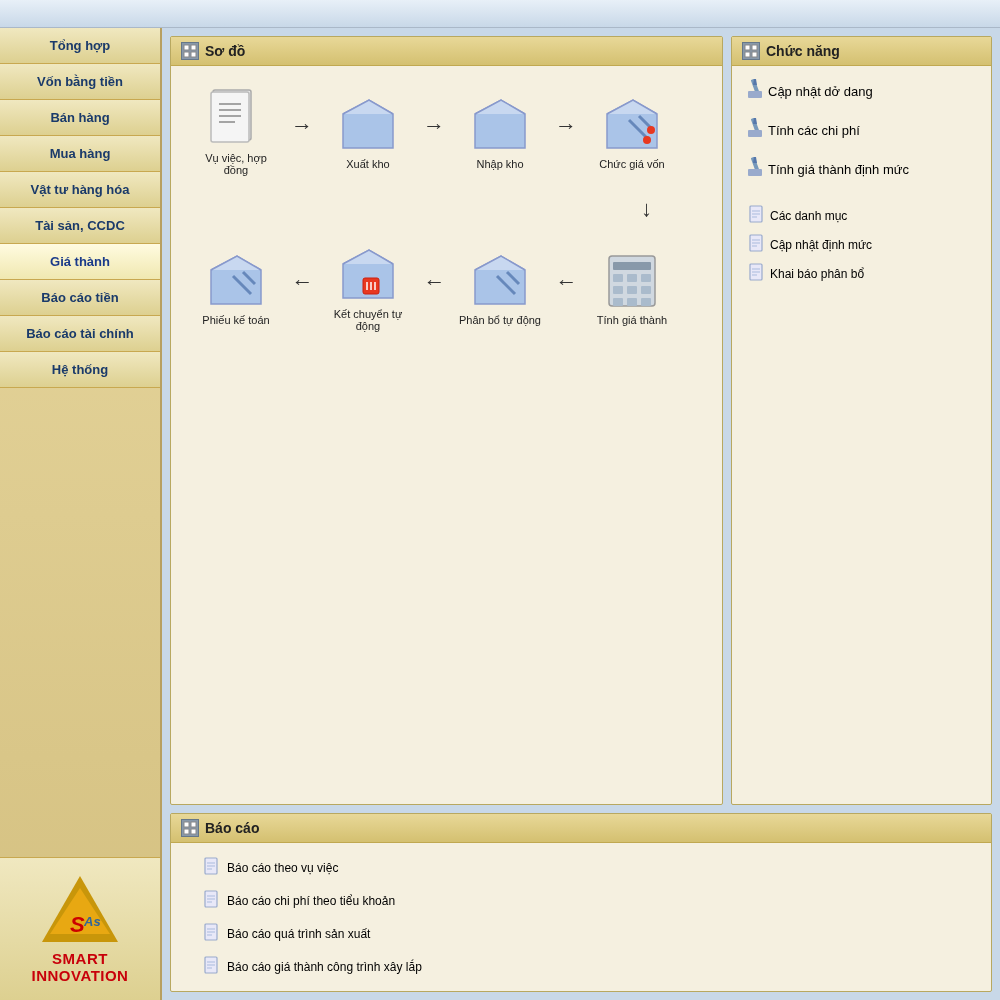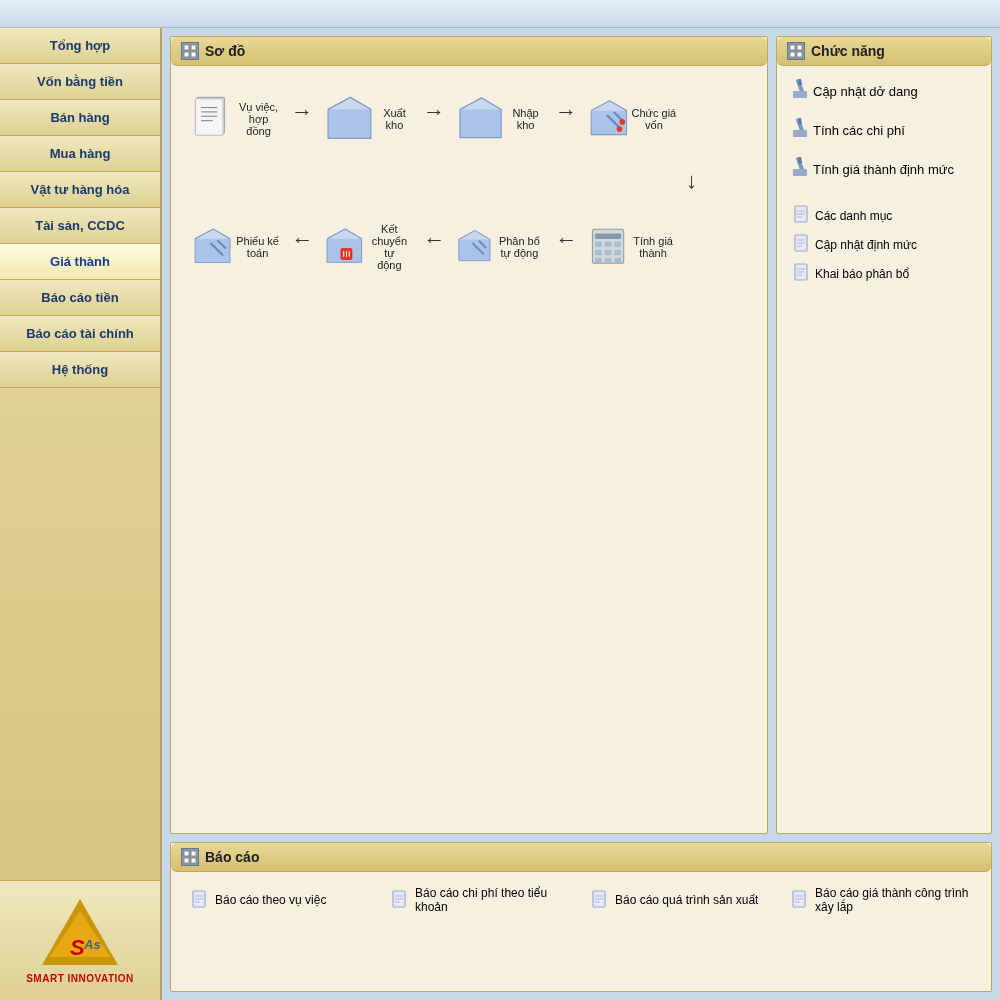--- a/index.html
+++ b/index.html
@@ -46,21 +46,21 @@
     .sidebar-logo {
       margin-top: auto;
       padding: 16px 8px;
       background: linear-gradient(to bottom, #f0e8c0, #ddd090);
       border-top: 1px solid #c8a850;
       display: flex;
       flex-direction: column;
       align-items: center;
     }
     .logo-text {
-      font-size: 10px;
+      font-size: 15px;
       font-weight: bold;
       color: #c8000a;
       letter-spacing: 0.5px;
       text-align: center;
       margin-top: 2px;
     }
     .logo-icon-wrap {
       display: flex;
       align-items: center;
       justify-content: center;
@@ -84,58 +84,57 @@
     .panel-header {
       background: linear-gradient(to bottom, #e8d898, #d4c070);
       border-bottom: 1px solid #c0a850;
       padding: 5px 10px;
       display: flex;
       align-items: center;
       gap: 6px;
       font-weight: bold;
       font-size: 14px;
       color: #222;
-      border-radius: 6px;
     }
     .panel-header-icon {
       width: 18px;
       height: 18px;
       background: #8899aa;
       display: inline-flex;
       align-items: center;
       justify-content: center;
       border: 1px solid #667788;
     }
     .top-panels {
       display: flex;
       gap: 8px;
       flex: 1;
     }
     .so-do-panel {
       flex: 1;
     }
     .chuc-nang-panel {
-      width: 216px;
+      width: 261px;
     }
     .so-do-content {
       padding: 20px 10px 10px 10px;
       display: flex;
       flex-direction: column;
       gap: 20px;
     }
     .flow-row {
       display: flex;
       align-items: center;
       gap: 8px;
       justify-content: flex-start;
       padding: 0 10px;
     }
     .flow-item {
       display: flex;
-      flex-direction: row;
+      flex-direction: column;
       align-items: center;
       width: 90px;
       cursor: pointer;
     }
     .flow-label {
       font-size: 11px;
       text-align: center;
       color: #222;
       margin-top: 4px;
     }
@@ -193,23 +192,23 @@
     }
     .doc-icon-sm {
       font-size: 14px;
       color: #88aacc;
     }
     
     .bao-cao-panel {
       min-height: 150px;
     }
     .bao-cao-content {
-      padding: 14px 20px;
+      padding: 14px 32px;
       display: grid;
-      grid-template-columns: 1fr 1fr 1fr 1fr;
+      grid-template-columns: 1fr;
       gap: 12px 20px;
     }
     .bao-cao-item {
       display: flex;
       align-items: center;
       gap: 8px;
       cursor: pointer;
       font-size: 12px;
     }
   </style>

